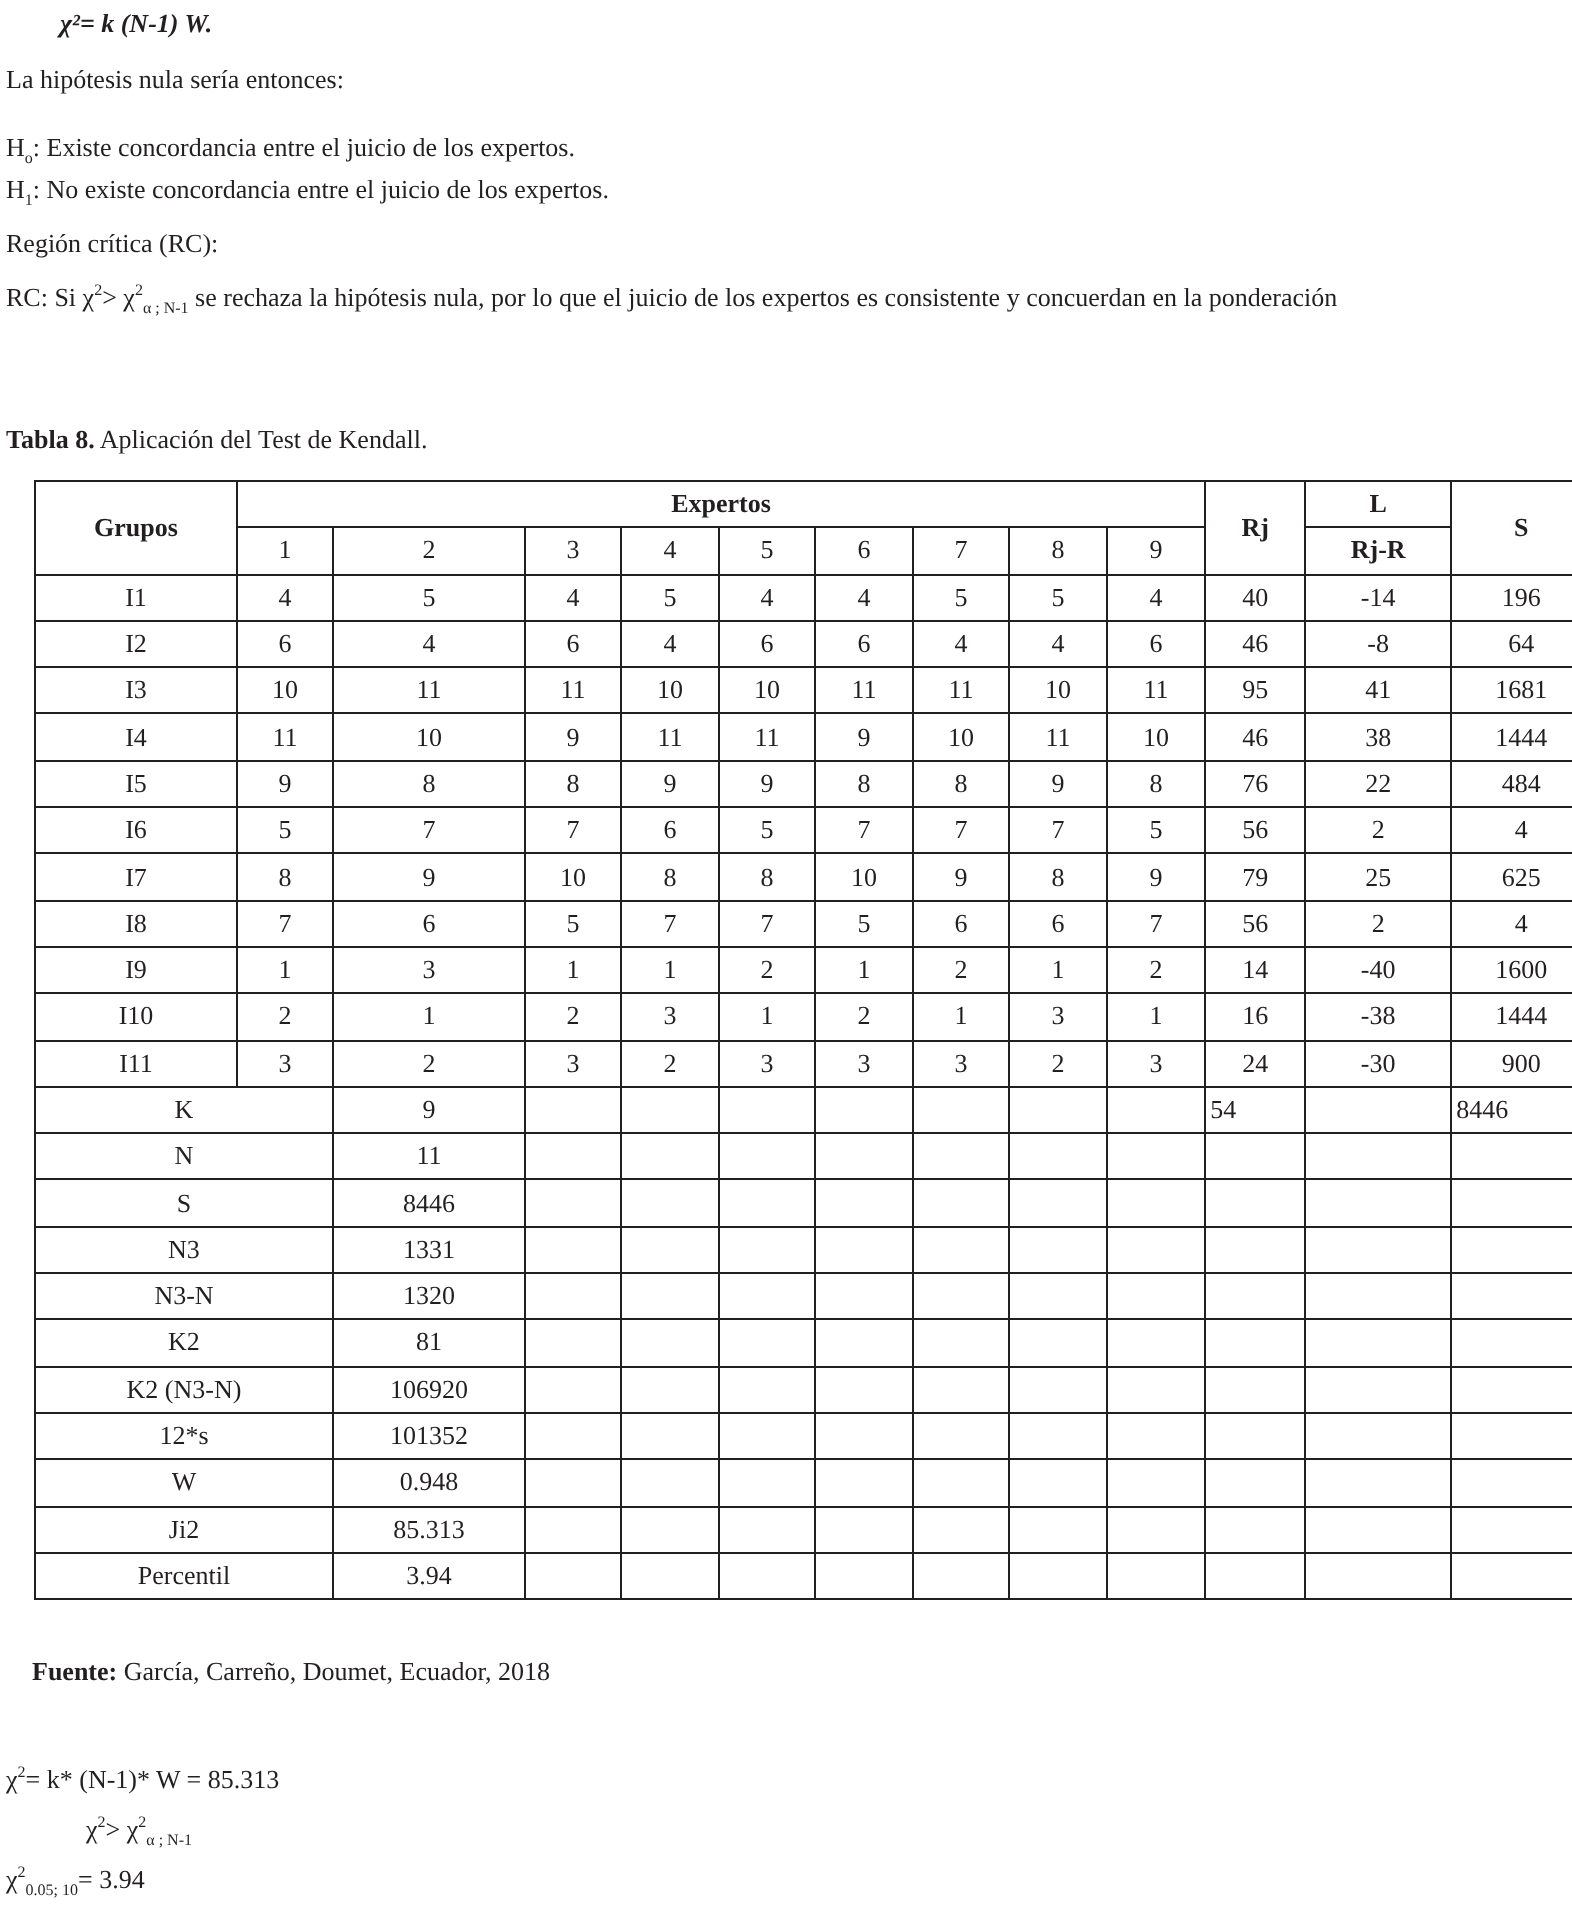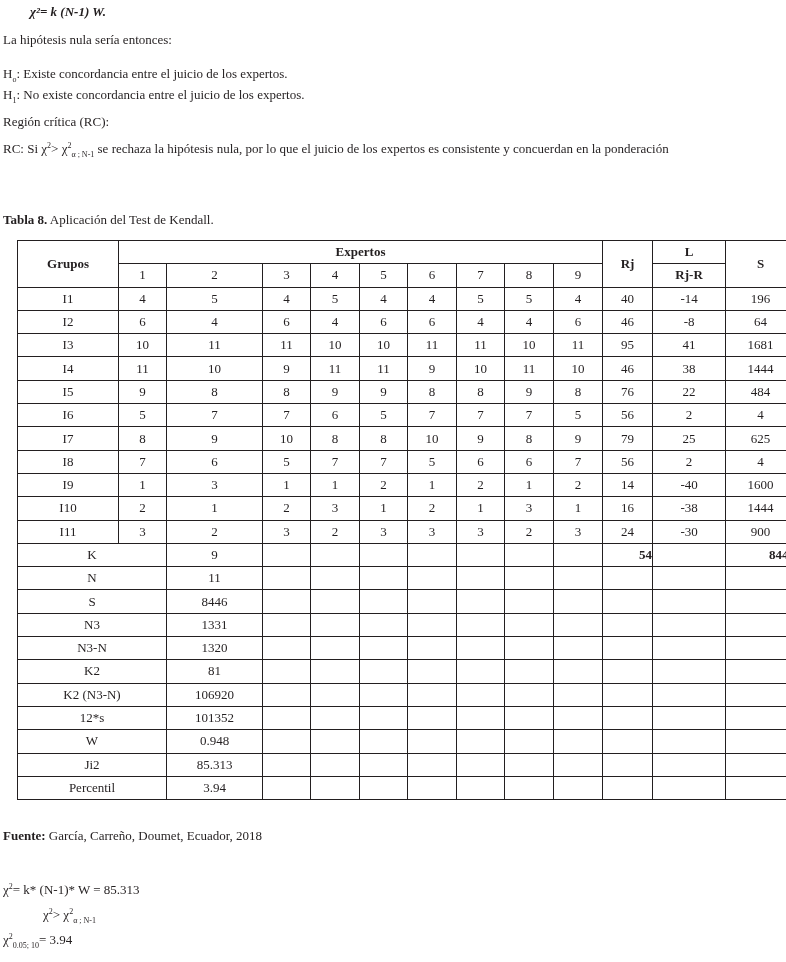--- a/index.html
+++ b/index.html
@@ -14,23 +14,23 @@
   .para { position: absolute; left: 3px; width: 780px; line-height: 17px; }
   table.kendall {
     position: absolute; left: 17px; top: 240px; width: 778px;
     border-collapse: collapse; table-layout: fixed;
   }
   table.kendall td {
     border: 1px solid #231f20; text-align: center; padding: 0;
     height: 22.3px; font-size: 13px; line-height: 14px;
   }
   table.kendall td.b { font-weight: bold; }
-  table.kendall td.left { text-align: right; padding-left: 2px; font-weight: bold; }
+  table.kendall td.left { text-align: left; padding-left: 2px; }
   .caption { position: absolute; left: 3px; top: 212px; }
-  .source { position: absolute; left: 3px; top: 828px; }
+  .source { position: absolute; left: 16px; top: 828px; }
 </style>
 </head>
 <body>
 
 <div class="line ital" style="top:4px; left:30px;font-weight:bold;">χ²= k (N-1) W.</div>
 <div class="line" style="top:32px;">La hipótesis nula sería entonces:</div>
 <div class="line" style="top:66px;"><span>H</span><sub>o</sub><span>: Existe concordancia entre el juicio de los expertos.</span></div>
 <div class="line" style="top:87px;"><span>H</span><sub>1</sub><span>: No existe concordancia entre el juicio de los expertos.</span></div>
 <div class="line" style="top:114px;">Región crítica (RC):</div>
 <div class="para" style="top:140px;"><span>RC: Si χ</span><sup>2</sup><span>&gt; χ</span><sup>2</sup><sub>α ; N-1</sub><span> se rechaza la hipótesis nula, por lo que el juicio de los expertos es consistente y concuerdan en la ponderación</span><br></div>

